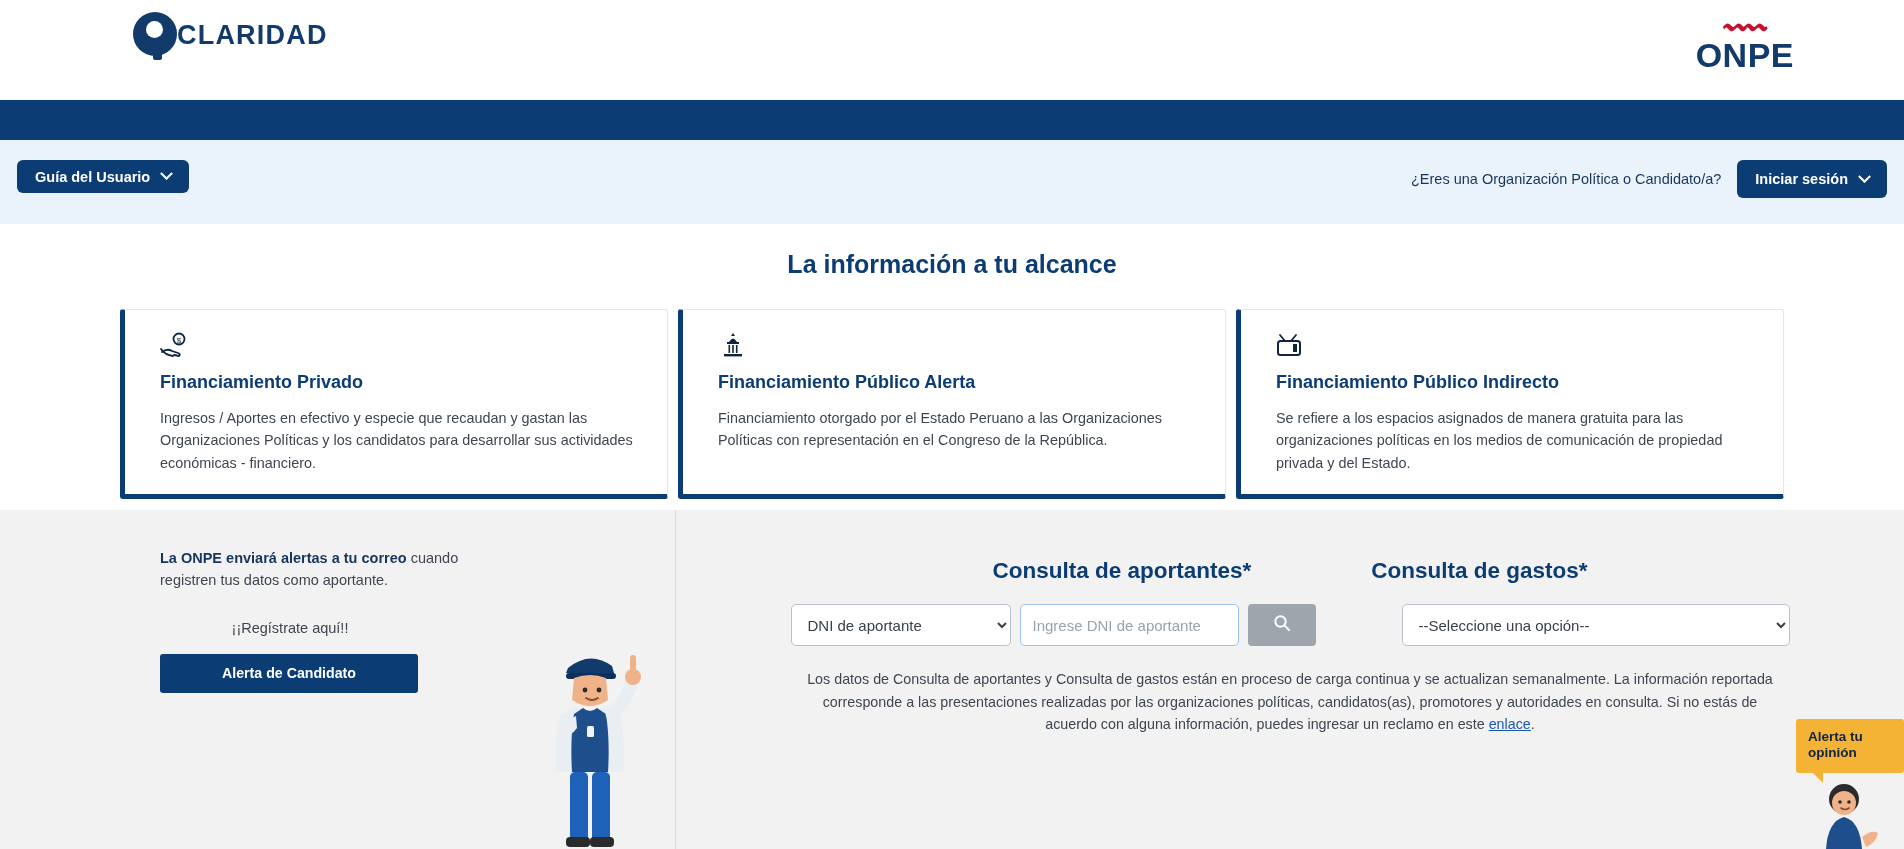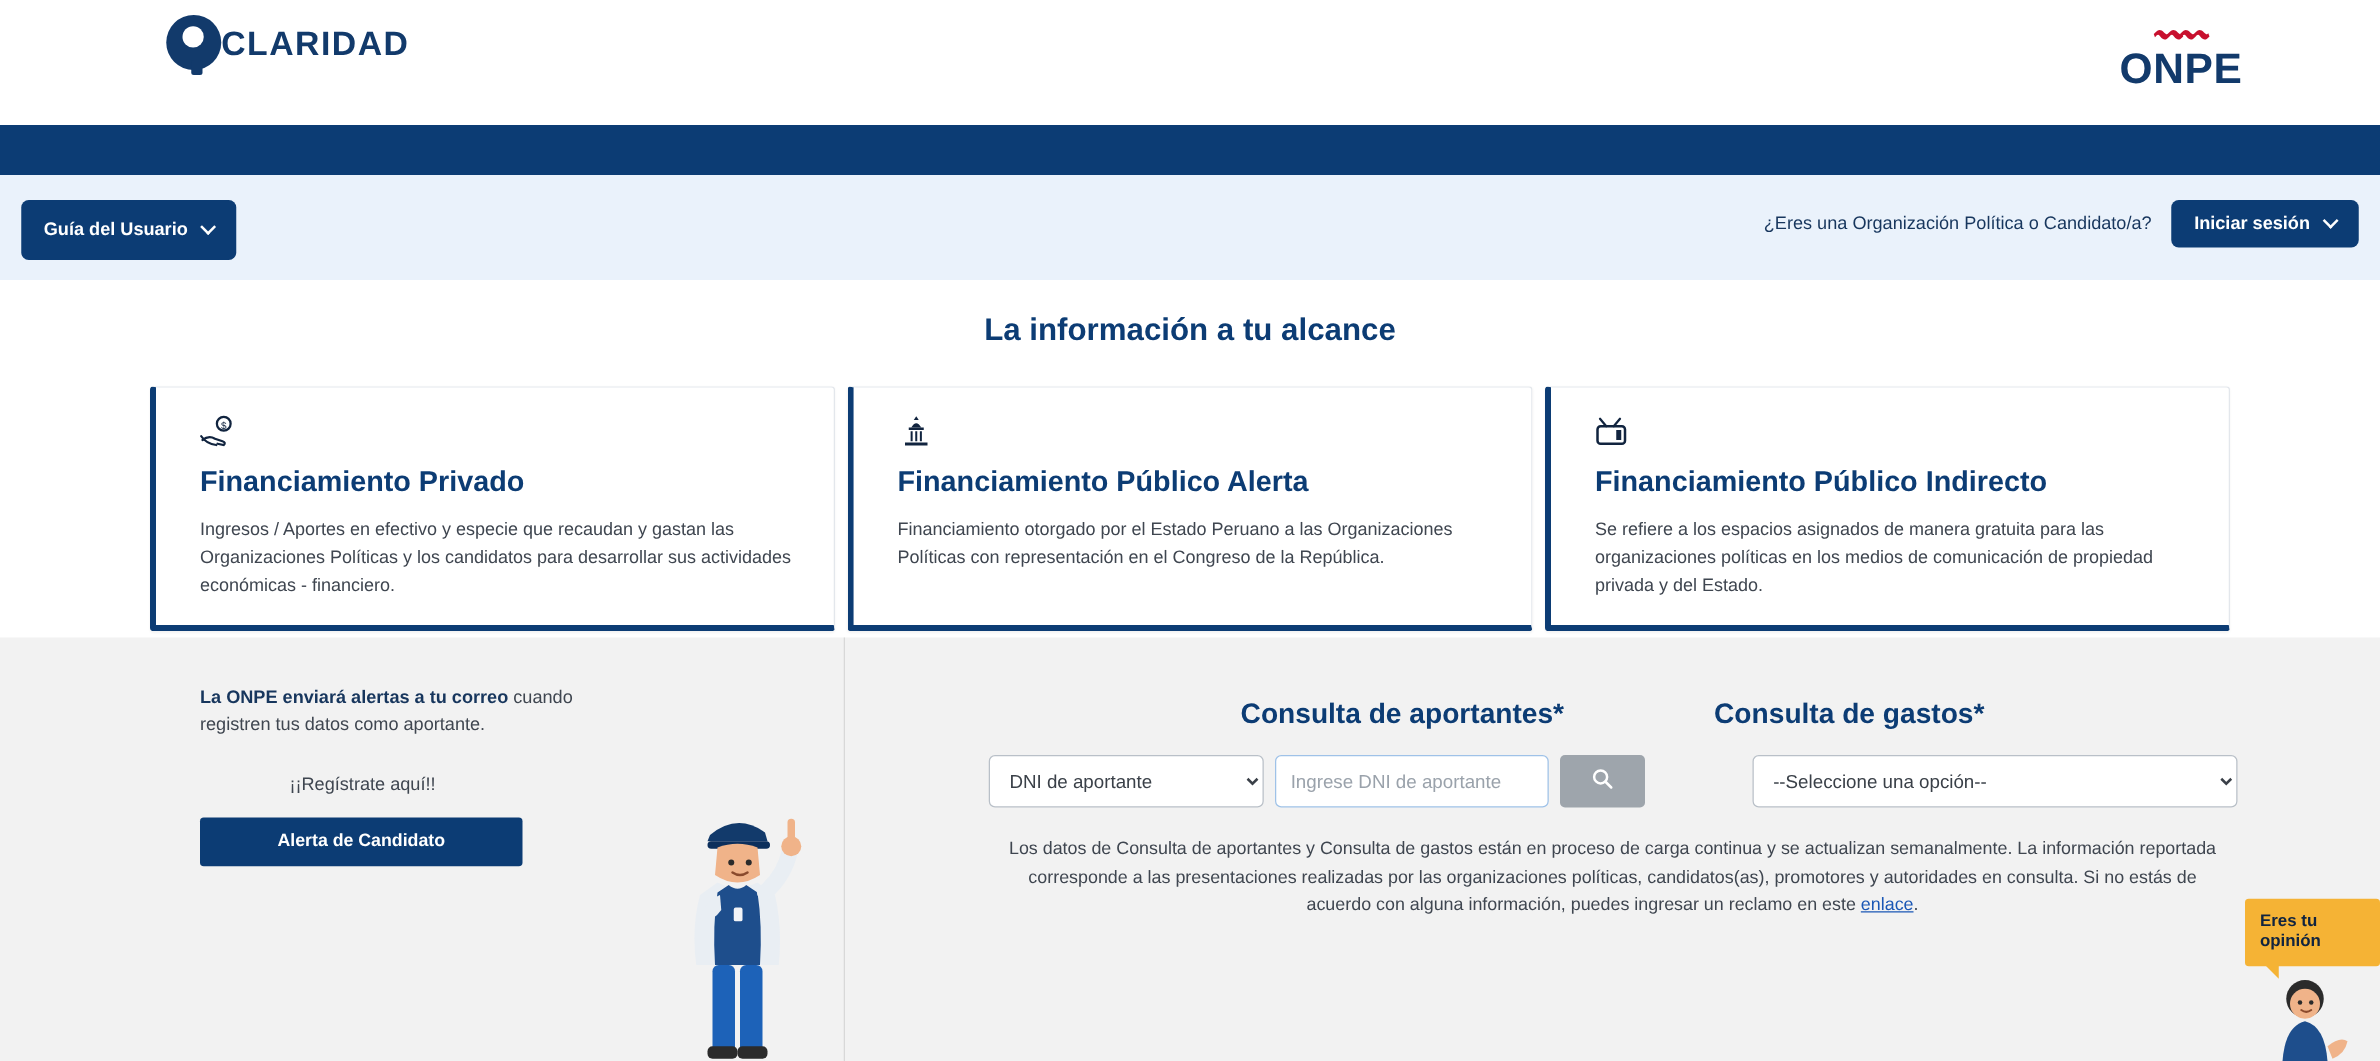--- a/index.html
+++ b/index.html
@@ -89,21 +89,21 @@
   .action-bar {
     position: relative;
     height: 84px;
     background: #eaf2fb;
     display: flex;
     align-items: center;
   }
   .guide-btn {
     position: absolute;
     left: 17px; top: 20px;
-    height: 48px;
+    height: 33px;
     background: #0c3c74;
     color: #fff;
     border: none;
     border-radius: 6px;
     padding: 0 18px;
     font-size: 14.5px;
     font-weight: bold;
     display: flex; align-items: center; gap: 12px;
     cursor: pointer;
   }
@@ -168,21 +168,21 @@
   }
   .card-icon {
     height: 34px;
     color: #11243f;
     font-size: 26px;
     line-height: 1;
     margin-bottom: 6px;
   }
   .card-title {
     color: #0c3c74;
-    font-size: 23px;
+    font-size: 18px;
     font-weight: bold;
     margin: 0 0 14px 0;
   }
   .card-text {
     color: #3f4650;
     font-size: 14.4px;
     line-height: 1.55;
     margin: 0;
   }
 
@@ -458,21 +458,21 @@
         </select>
       </div>
 
       <p class="consulta-note">
         <span>Los datos de Consulta de aportantes y Consulta de gastos están en proceso de carga continua y se actualizan semanalmente. La información reportada corresponde a las presentaciones realizadas por las organizaciones políticas, candidatos(as), promotores y autoridades en consulta. Si no estás de acuerdo con alguna información, puedes ingresar un reclamo en este </span><a href="#">enlace</a><span>.</span>
       </p>
     </div>
 
     <div class="feedback">
       <div class="feedback-bubble">
-        <div>Eres tu</div>
+        <div>Alerta tu</div>
         <div>opinión</div>
       </div>
       <div class="feedback-avatar">
         <svg width="108" height="72" viewBox="0 0 108 72" aria-hidden="true">
           <circle cx="48" cy="22" r="15" fill="#2b2b2b"></circle>
           <circle cx="48" cy="26" r="12" fill="#f0b389"></circle>
           <circle cx="44" cy="25" r="1.8" fill="#2b2b2b"></circle>
           <circle cx="53" cy="25" r="1.8" fill="#2b2b2b"></circle>
           <path d="M45 31 q4 3 8 0" stroke="#8a4a2c" stroke-width="1.6" fill="none" stroke-linecap="round"></path>
           <path d="M30 72 q2 -28 18 -32 q16 4 18 32 z" fill="#1e4e8c"></path>

